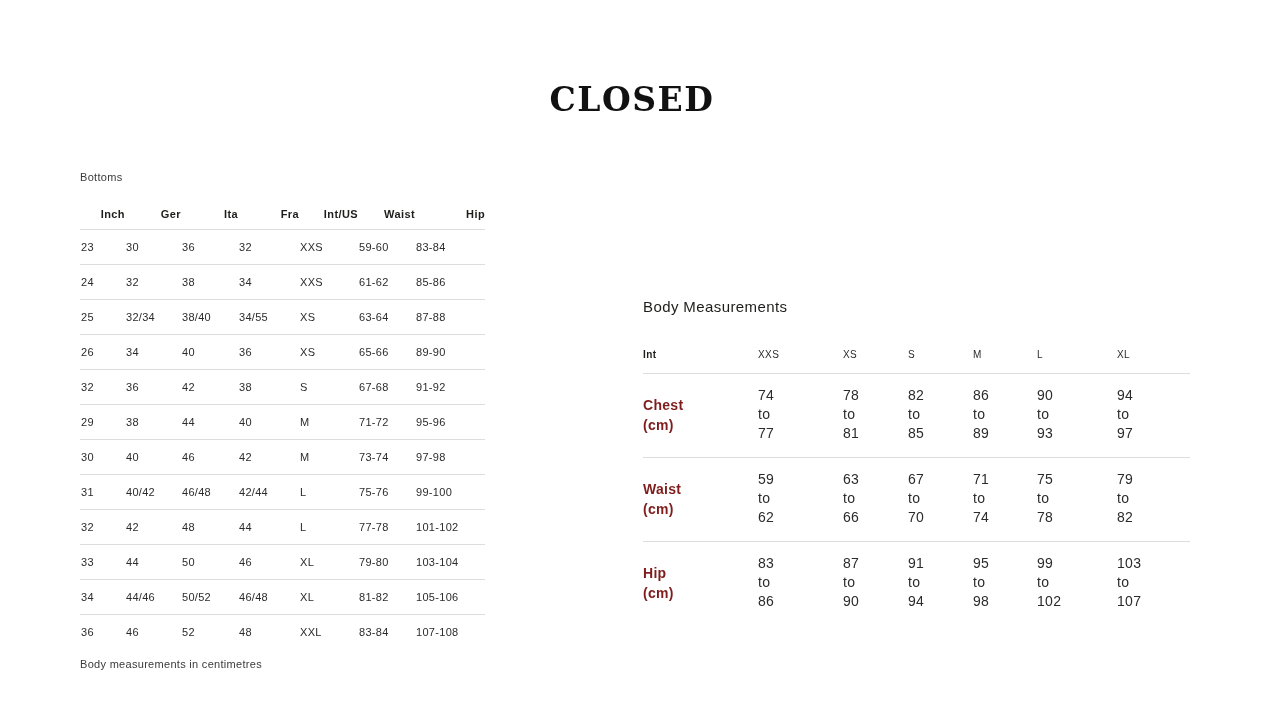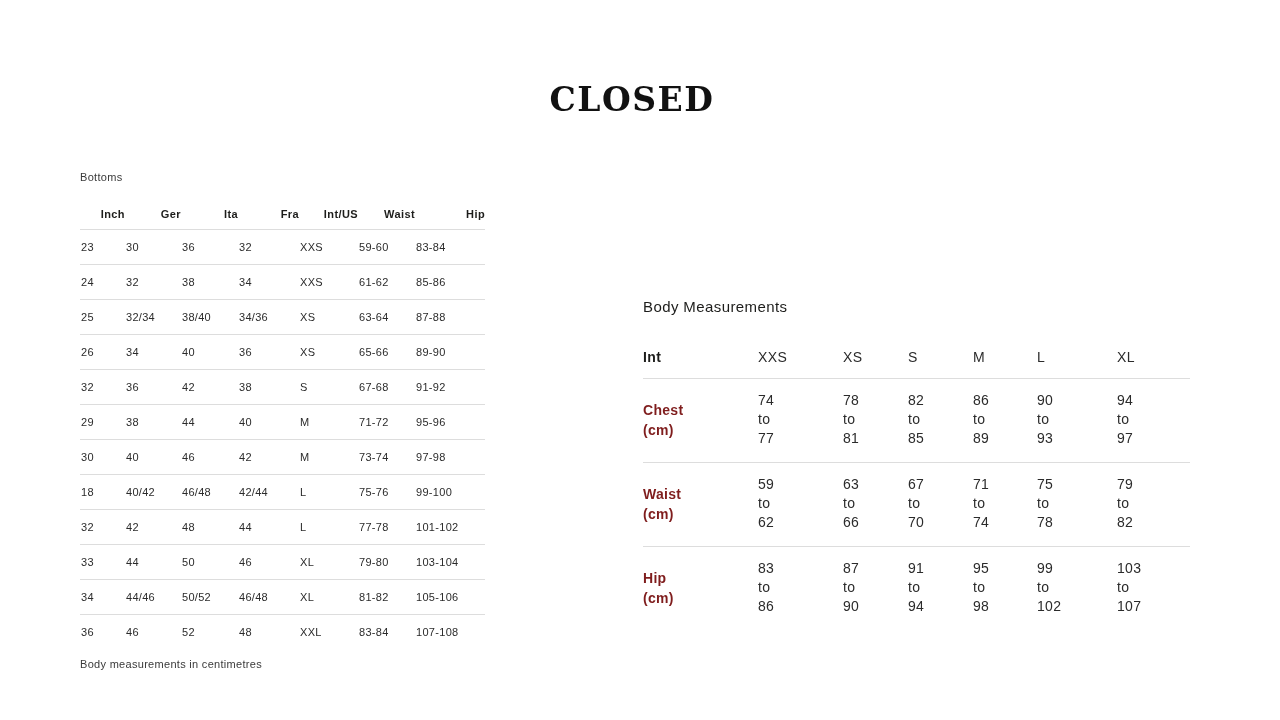--- a/index.html
+++ b/index.html
@@ -92,21 +92,21 @@
   .bm-title {
     font-size: 15px;
     font-weight: 400;
     letter-spacing: .4px;
     color: #1d1d1b;
     margin: 0 0 34px 0;
     line-height: 16px;
   }
   .bm-table th {
     text-align: left;
-    font-size: 14px;
+    font-size: 10px;
     font-weight: 400;
     letter-spacing: .4px;
     padding: 0 0 13px 0;
     border-bottom: 1px solid #ddd;
     color: #2b2b2b;
   }
   .bm-table th.corner {
     font-weight: 700;
     color: #1d1d1b;
   }
@@ -172,21 +172,21 @@
           <td>38</td>
           <td>34</td>
           <td>XXS</td>
           <td>61-62</td>
           <td>85-86</td>
         </tr>
         <tr>
           <td>25</td>
           <td>32/34</td>
           <td>38/40</td>
-          <td>34/36</td>
+          <td>34/55</td>
           <td>XS</td>
           <td>63-64</td>
           <td>87-88</td>
         </tr>
         <tr>
           <td>26</td>
           <td>34</td>
           <td>40</td>
           <td>36</td>
           <td>XS</td>
@@ -214,21 +214,21 @@
         <tr>
           <td>30</td>
           <td>40</td>
           <td>46</td>
           <td>42</td>
           <td>M</td>
           <td>73-74</td>
           <td>97-98</td>
         </tr>
         <tr>
-          <td>18</td>
+          <td>31</td>
           <td>40/42</td>
           <td>46/48</td>
           <td>42/44</td>
           <td>L</td>
           <td>75-76</td>
           <td>99-100</td>
         </tr>
         <tr>
           <td>32</td>
           <td>42</td>

